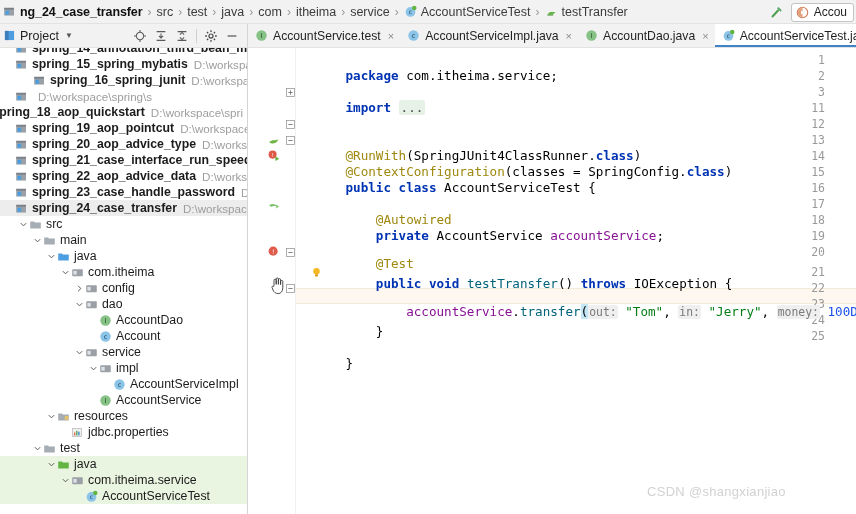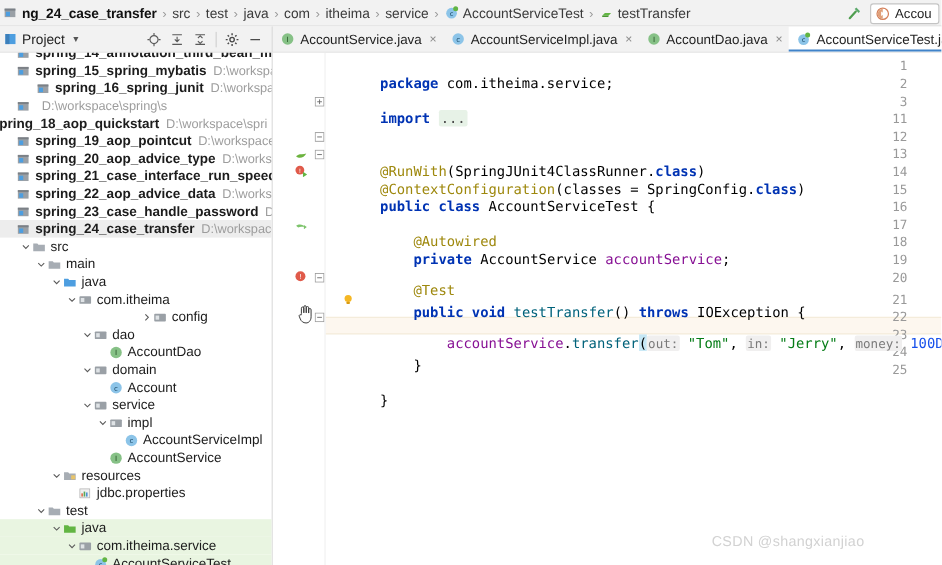--- a/index.html
+++ b/index.html
@@ -446,21 +446,21 @@
             </svg>
           </span>
           <span class="ico">
             <svg width="13" height="13" viewBox="0 0 16 16">
               <rect x="1.5" y="4" width="13" height="8.6" rx="1" fill="#9aa0a6"></rect>
               <rect x="3" y="6" width="4" height="4.6" fill="#dfe3e6"></rect>
             </svg>
           </span>
           <span class="lbl">com.itheima</span>
         </div>
-        <div class="trow" style="padding-left: 74px; justify-content: center;">
+        <div class="trow" style="padding-left: 74px;">
           <span class="arrow">
             <svg width="9" height="9" viewBox="0 0 10 10">
               <path d="M3.5 2 L6.5 5 L3.5 8" stroke="#5a5a5a" stroke-width="1.1" fill="none"></path>
             </svg>
           </span>
           <span class="ico">
             <svg width="13" height="13" viewBox="0 0 16 16">
               <rect x="1.5" y="4" width="13" height="8.6" rx="1" fill="#9aa0a6"></rect>
               <rect x="3" y="6" width="4" height="4.6" fill="#dfe3e6"></rect>
             </svg>
@@ -483,34 +483,20 @@
         </div>
         <div class="trow" style="padding-left: 88px;">
           <span class="arrow"></span>
           <span class="ico">
             <svg width="13" height="13" viewBox="0 0 16 16">
               <circle cx="8" cy="8" r="6.4" fill="#86c186"></circle>
               <text x="8" y="11.2" font-size="8" text-anchor="middle" fill="#1f4a1f" font-family="DejaVu Sans, sans-serif">I</text>
             </svg>
           </span>
           <span class="lbl">AccountDao</span>
-        </div>
-        <div class="trow" style="padding-left: 74px;">
-          <span class="arrow">
-            <svg width="9" height="9" viewBox="0 0 10 10">
-              <path d="M2 3.5 L5 6.5 L8 3.5" stroke="#5a5a5a" stroke-width="1.1" fill="none"></path>
-            </svg>
-          </span>
-          <span class="ico">
-            <svg width="13" height="13" viewBox="0 0 16 16">
-              <rect x="1.5" y="4" width="13" height="8.6" rx="1" fill="#9aa0a6"></rect>
-              <rect x="3" y="6" width="4" height="4.6" fill="#dfe3e6"></rect>
-            </svg>
-          </span>
-          <span class="lbl">domain</span>
         </div>
         <div class="trow" style="padding-left: 88px;">
           <span class="arrow"></span>
           <span class="ico">
             <svg width="13" height="13" viewBox="0 0 16 16">
               <circle cx="8" cy="8" r="6.4" fill="#8cc4e8"></circle>
               <text x="8" y="11.2" font-size="8" text-anchor="middle" fill="#1b4a68" font-family="DejaVu Sans, sans-serif">c</text>
             </svg>
           </span>
           <span class="lbl">Account</span>
@@ -645,21 +631,21 @@
 
   <div class="tabsbar">
     <div id="tabs-host" style="display:flex;">
         <div class="tab">
           <span style="display: inline-flex;">
             <svg width="13" height="13" viewBox="0 0 16 16">
               <circle cx="8" cy="8" r="6.4" fill="#86c186"></circle>
               <text x="8" y="11.2" font-size="8" text-anchor="middle" fill="#1f4a1f" font-family="DejaVu Sans, sans-serif">I</text>
             </svg>
           </span>
-          <span>AccountService.java</span>
+          <span>AccountService.test</span>
           <span class="x">×</span>
         </div>
         <div class="tab">
           <span style="display: inline-flex;">
             <svg width="13" height="13" viewBox="0 0 16 16">
               <circle cx="8" cy="8" r="6.4" fill="#8cc4e8"></circle>
               <text x="8" y="11.2" font-size="8" text-anchor="middle" fill="#1b4a68" font-family="DejaVu Sans, sans-serif">c</text>
             </svg>
           </span>
           <span>AccountServiceImpl.java</span>

